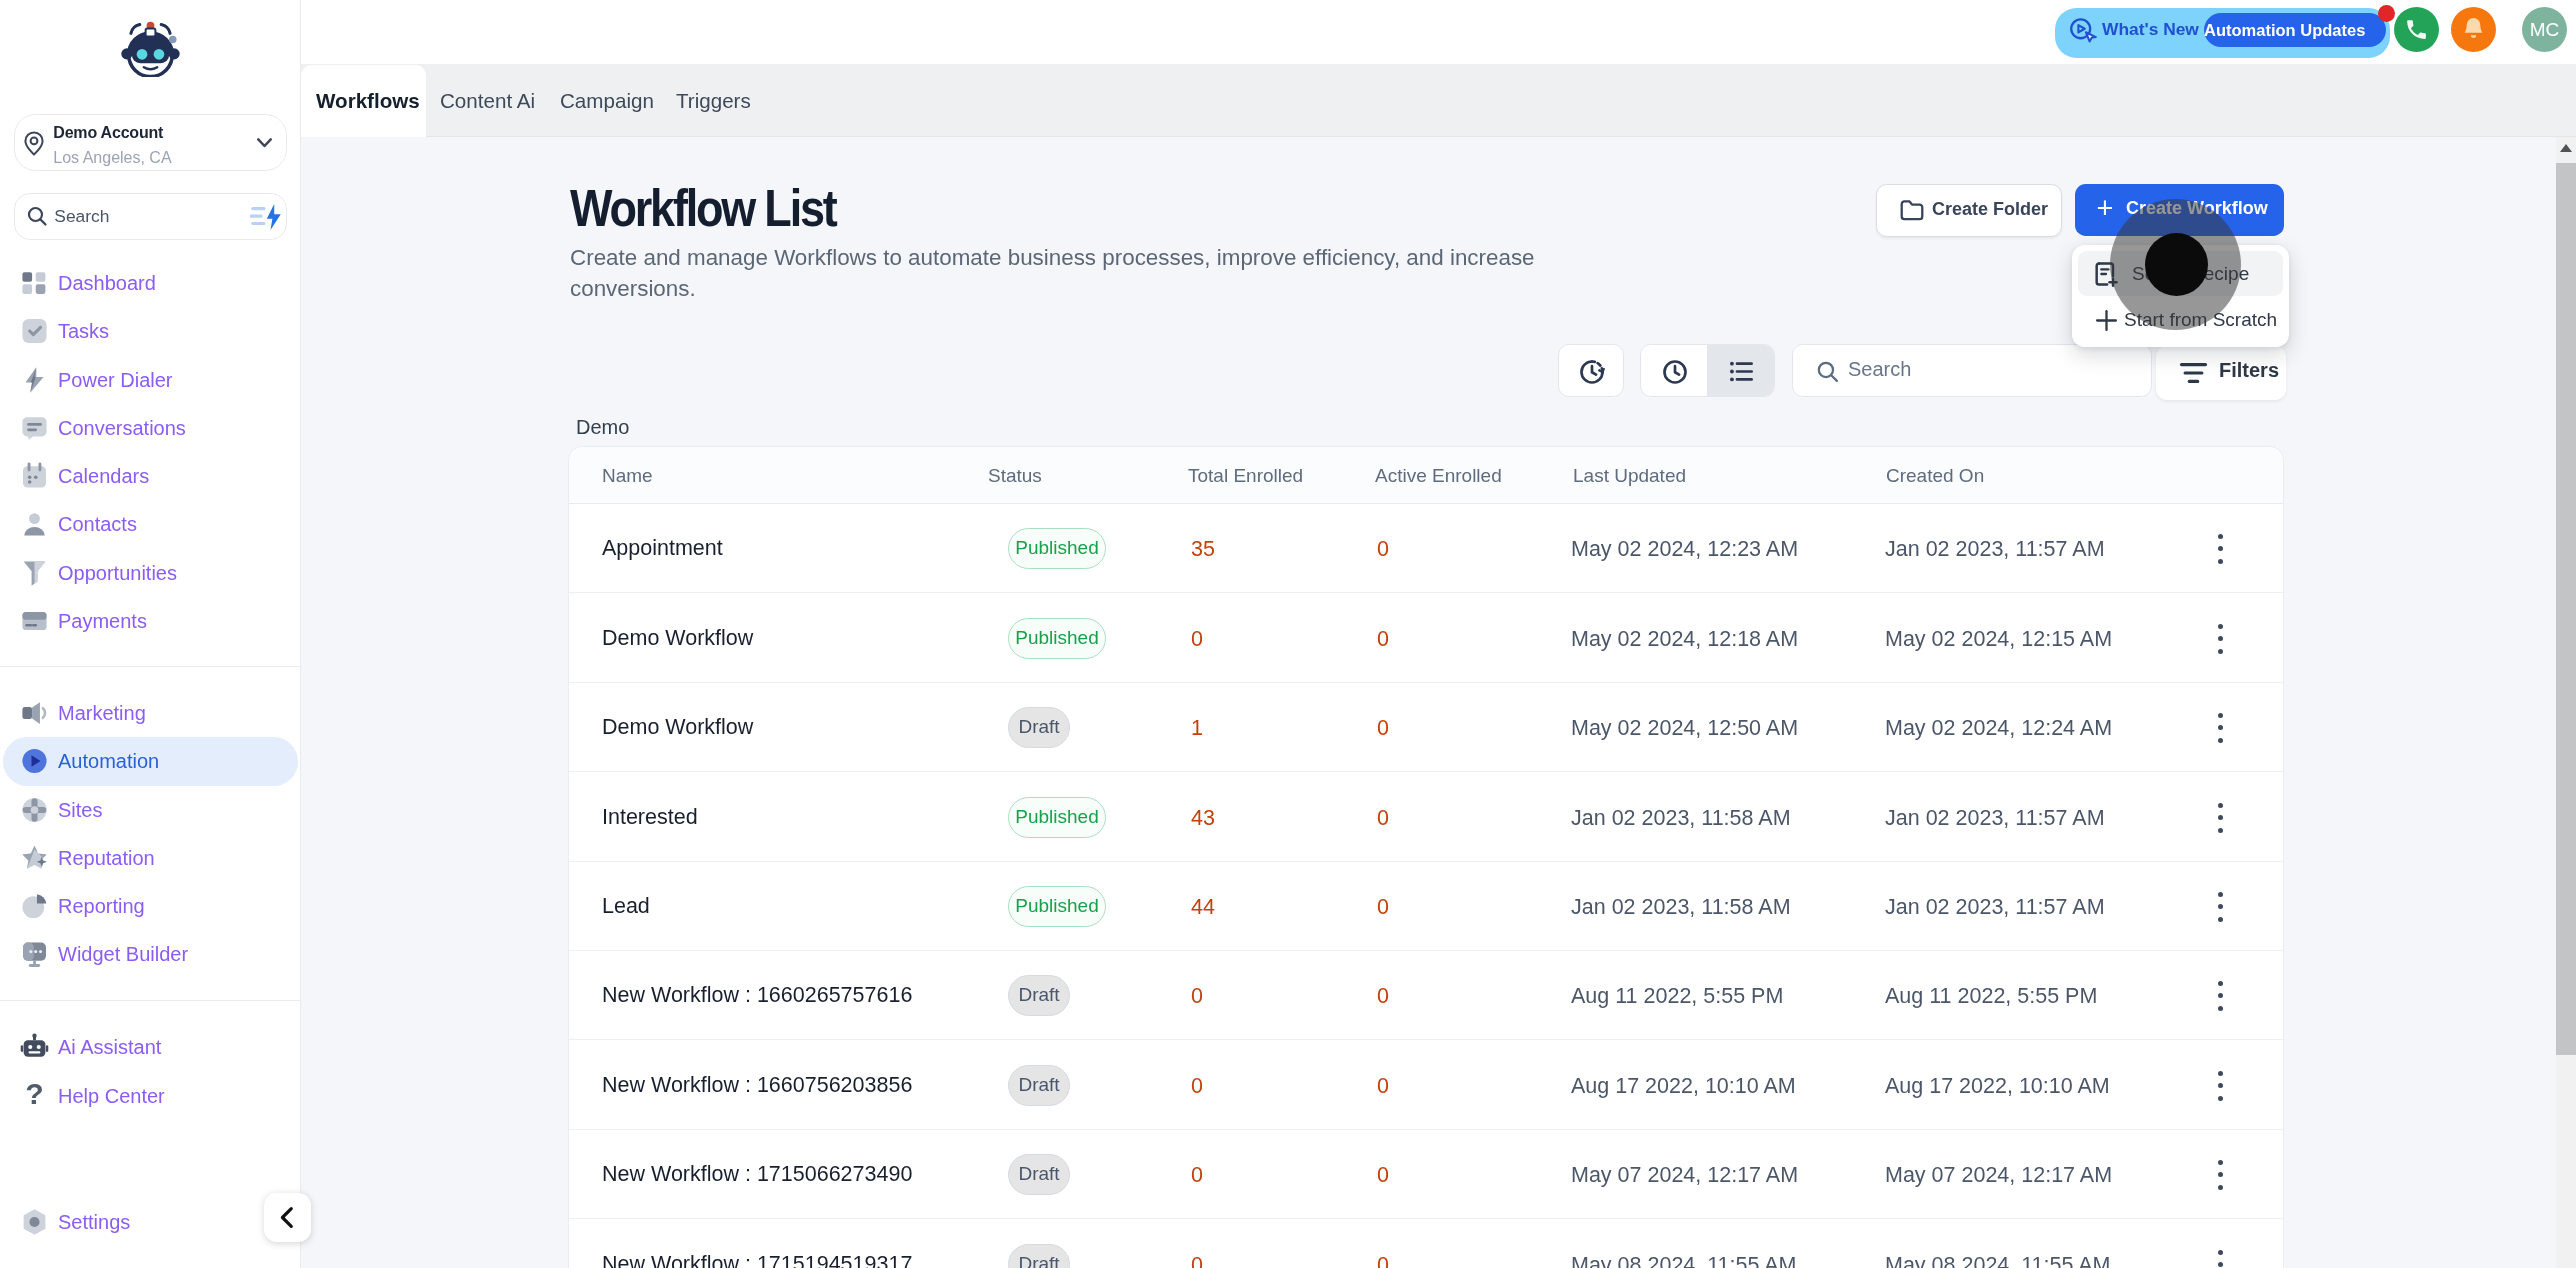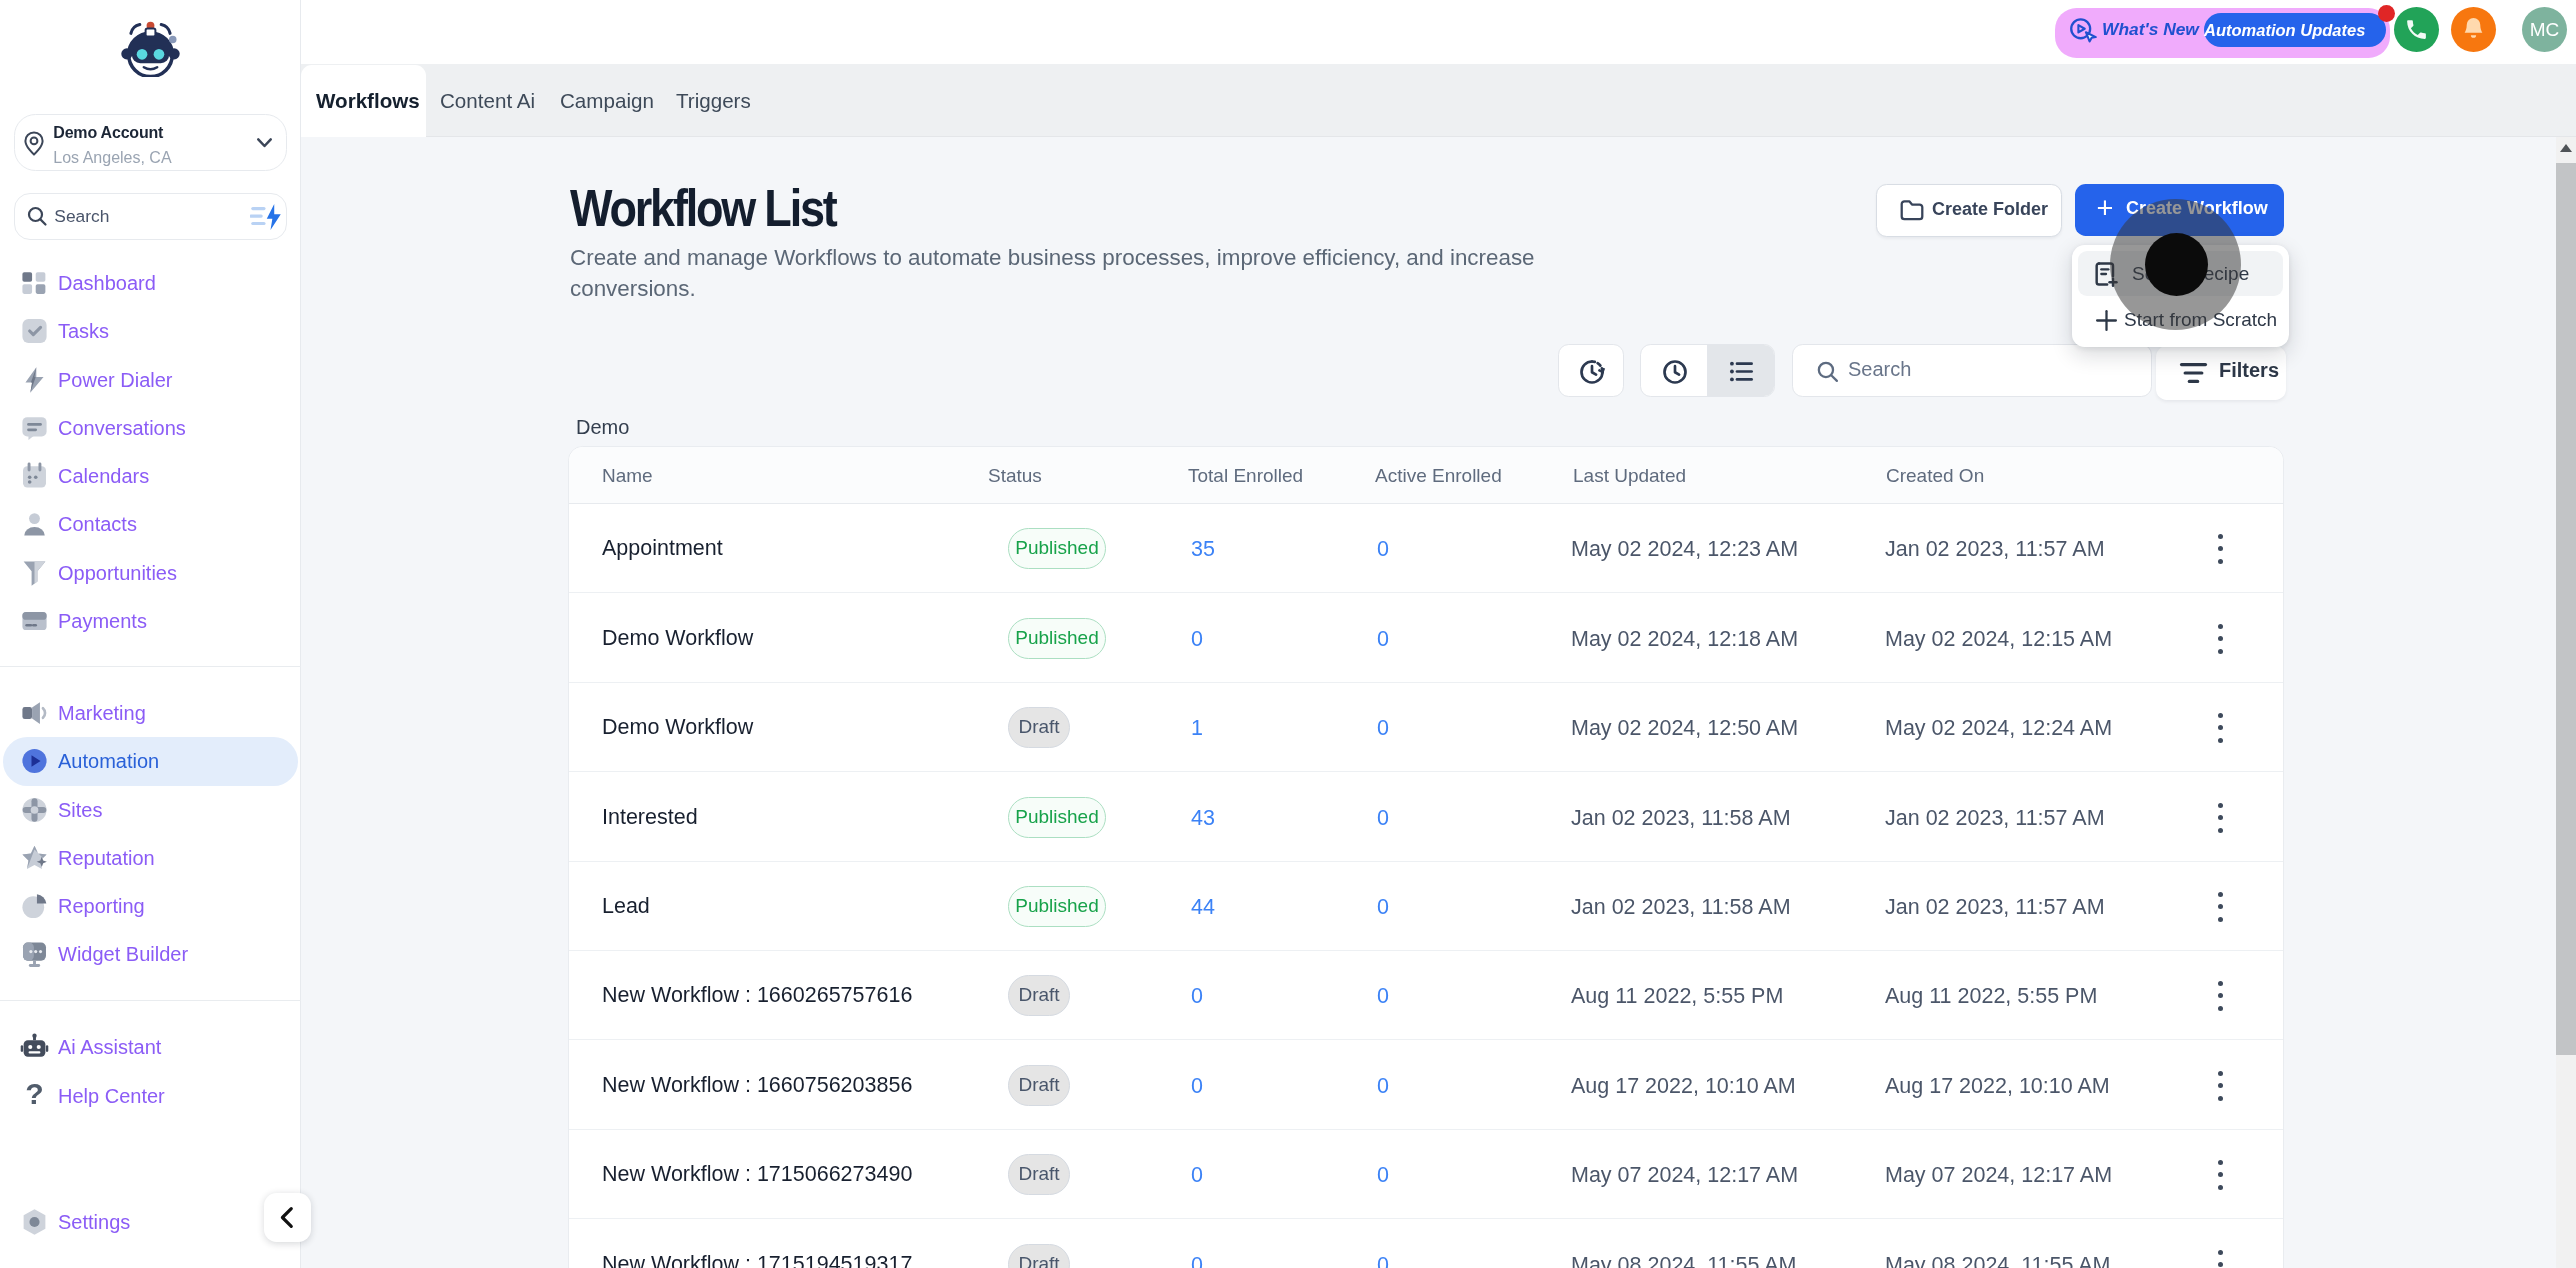--- a/index.html
+++ b/index.html
@@ -47,21 +47,21 @@
 .btn-filters span { position:absolute; left:63px; top:13.4px; font-size:20px; font-weight:bold; color:#2d3848; }
 
 .home { position:absolute; left:275px; top:279px; font-size:20px; font-weight:500; color:#333e4e; }
 
 
 #card { position:absolute; left:267px; top:309px; width:1716px; height:959px; background:#fff; border:0.9px solid #e9ecf0; border-radius:14.3px 14.3px 0 0; }
 .thead { position:absolute; left:0; top:0; width:100%; height:57px; border-bottom:1.8px solid #e7eaee; border-radius:14.3px 14.3px 0 0; background:#fbfcfd; }
 .th { position:absolute; top:18px; font-size:19px; color:#5f6b7e; }
 .row { position:absolute; left:0; width:100%; height:89px; border-bottom:1.8px solid #edf0f3; }
 .nm { position:absolute; left:33px; top:32px; font-size:21.5px; font-weight:500; color:#18202f; }
-.num { position:absolute; top:33px; font-size:21.5px; font-weight:500; color:#3b82f6; }
+.num { position:absolute; top:33px; font-size:21.5px; font-weight:500; color:#c2410c; }
 .dt { position:absolute; top:33px; font-size:21.5px; color:#4b5669; }
 .pill { position:absolute; left:439px; top:24px; height:41px; border-radius:21.5px; font-size:19px; line-height:38px; text-align:center; }
 .pill.pub { width:98px; border:1.8px solid #abdfc2; color:#17a24a; background:#f7fdf9; }
 .pill.dft { width:62px; border:1.8px solid #d5dae1; color:#49566b; background:#e5e5e5; }
 .kebab { position:absolute; left:1648px; top:29.5px; width:7.2px; height:32px; }
 .kebab i { position:absolute; left:0.9px; width:5.4px; height:5.4px; border-radius:50%; background:#3e4a5b; }
 
 
 #dropdown { position:absolute; left:2072px; top:245px; width:217px; height:102px; background:#fff; border-radius:12.5px; box-shadow:0 7.2px 21.5px rgba(16,24,40,.16), 0 1.8px 5.4px rgba(16,24,40,.08); z-index:20; }
 #dropdown .it1 { position:absolute; left:6.3px; top:6.3px; width:205px; height:45px; background:#f1f3f5; border-radius:9px; }
@@ -70,21 +70,21 @@
 
 #cur-outer { position:absolute; left:2110px; top:199px; width:131px; height:131px; border-radius:50%; background:rgba(55,55,55,.52); z-index:30; }
 #cur-inner { position:absolute; left:2145px; top:233px; width:63px; height:63px; border-radius:50%; background:#0b0b0b; z-index:31; }
 
 
 #sb { position:absolute; right:0; top:137px; width:19.7px; height:1131px; background:#f1f1f1; z-index:40; }
 #sb .thumb { position:absolute; left:0; top:26px; width:19.7px; height:892px; background:#c2c4c6; }
 #sb .arr { position:absolute; left:3.6px; top:7.2px; width:0; height:0; border-left:6.3px solid transparent; border-right:6.3px solid transparent; border-bottom:8px solid #4f5357; }
 
 
-.tr-pill { position:absolute; left:2055px; top:8px; width:335px; height:50px; background:#f0abfc; border-radius:21.5px; z-index:6;font-style:italic; }
+.tr-pill { position:absolute; left:2055px; top:8px; width:335px; height:50px; background:#7dd3fc; border-radius:21.5px; z-index:6; }
 .tr-pill .wn { position:absolute; left:47px; top:10.7px; font-size:17.4px; font-weight:bold; color:#2050cf; white-space:nowrap; }
 .au { position:absolute; left:149px; top:4.5px; width:182px; height:34px; background:#2563eb; border-radius:17px; text-align:left; line-height:34px; font-size:16.5px; font-weight:bold; color:#fff; white-space:nowrap; }
 .reddot { position:absolute; left:2378px; top:4.5px; width:17px; height:17px; border-radius:50%; background:#e02626; z-index:7; }
 .circ { position:absolute; top:7.2px; width:45px; height:45px; border-radius:50%; z-index:6; }
 </style>
 </head>
 <body>
 <div id="page">
   <div id="topbar"></div>
   <div id="tabstrip">

